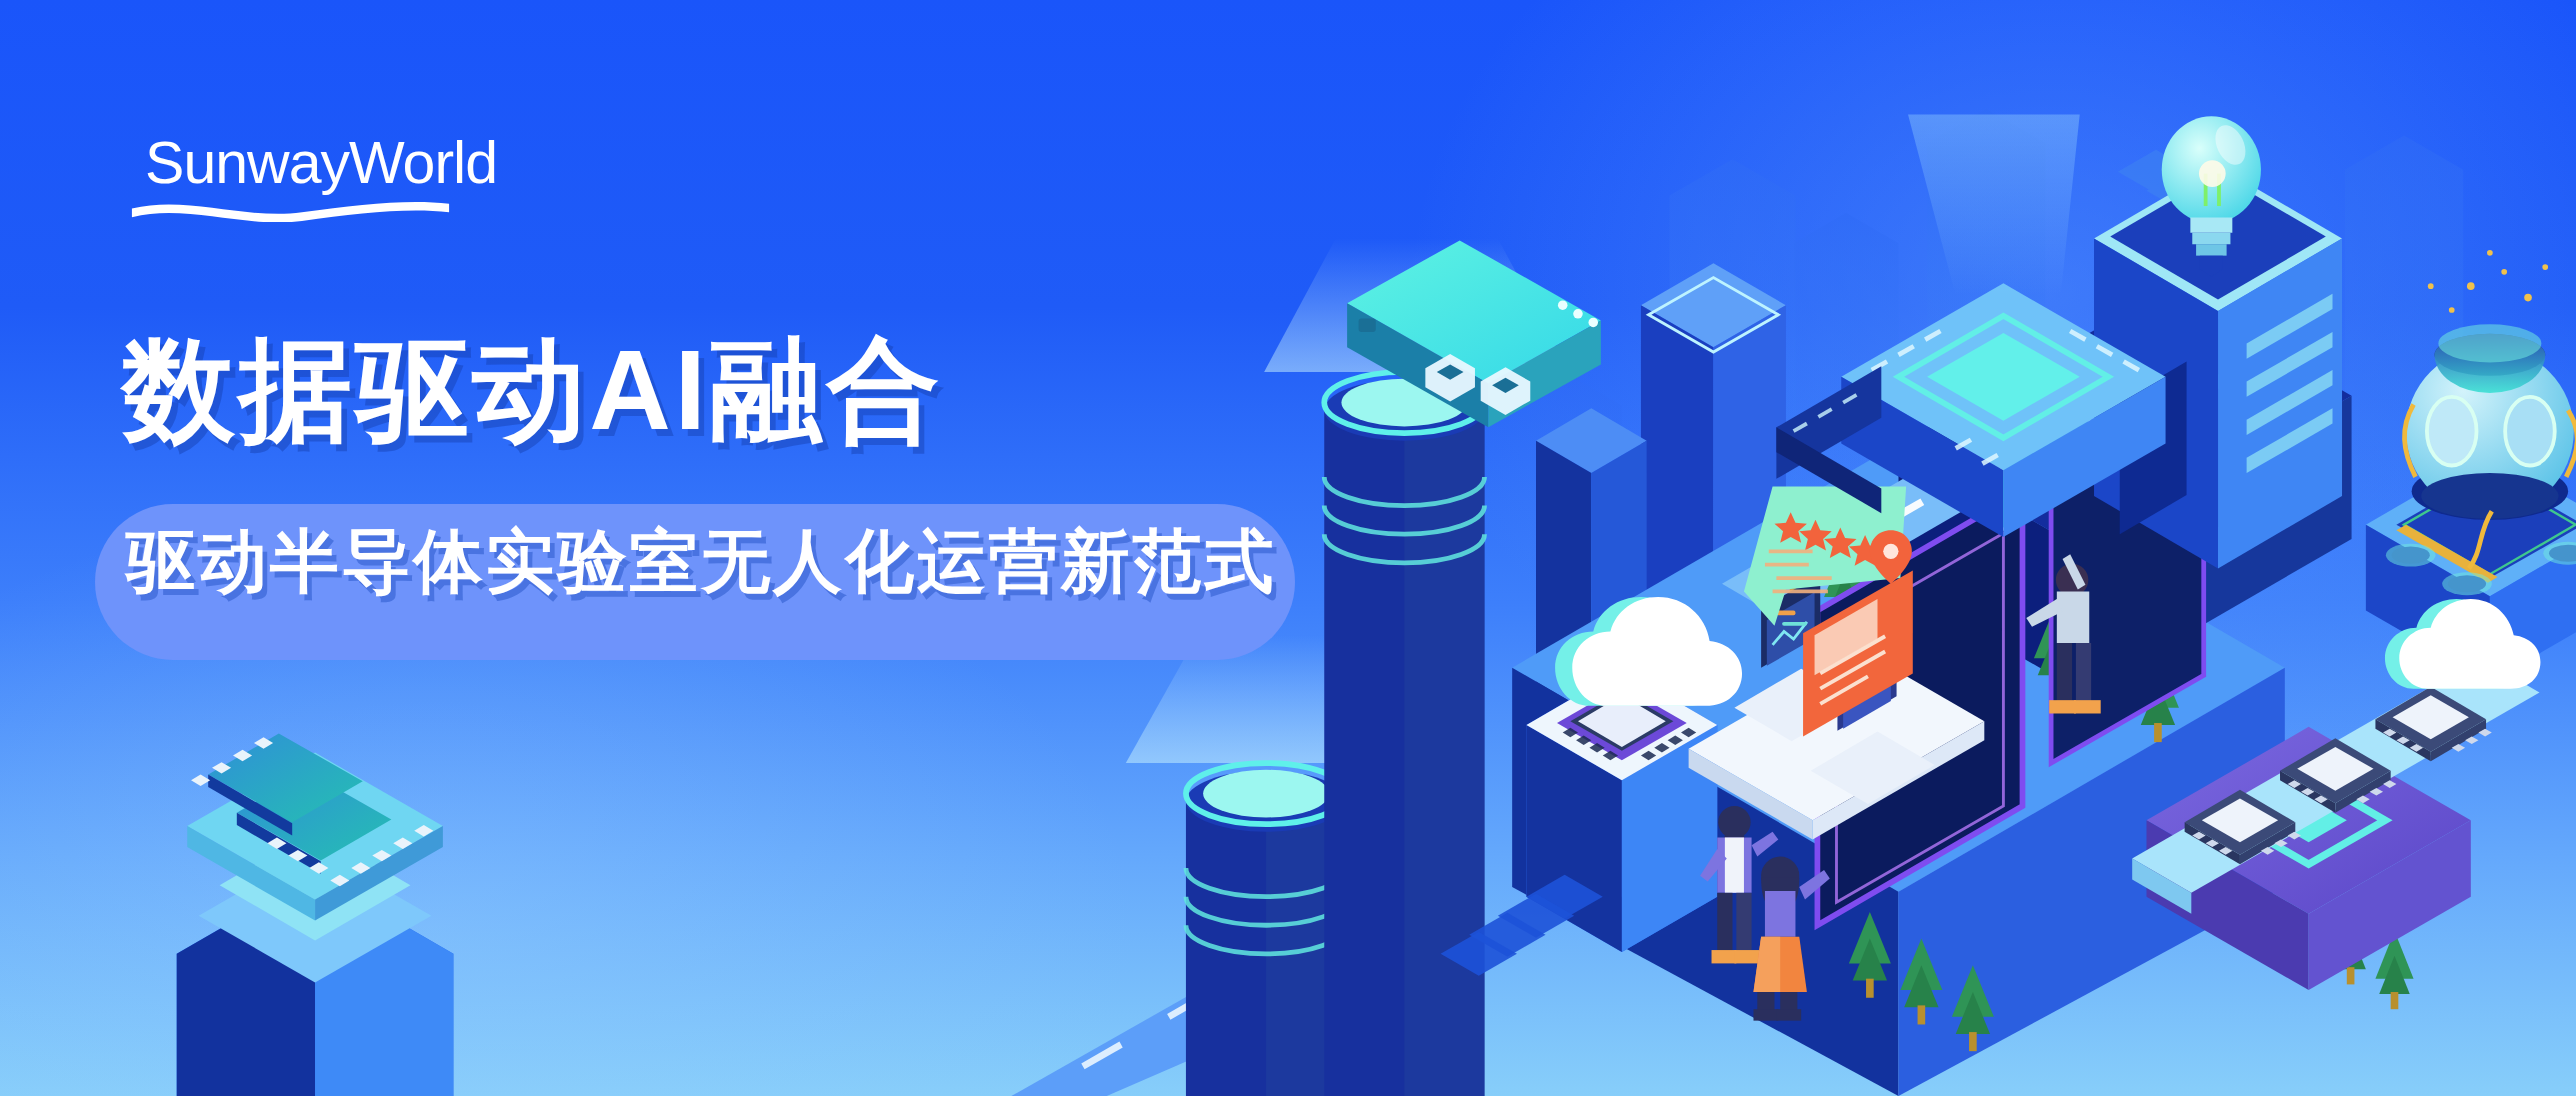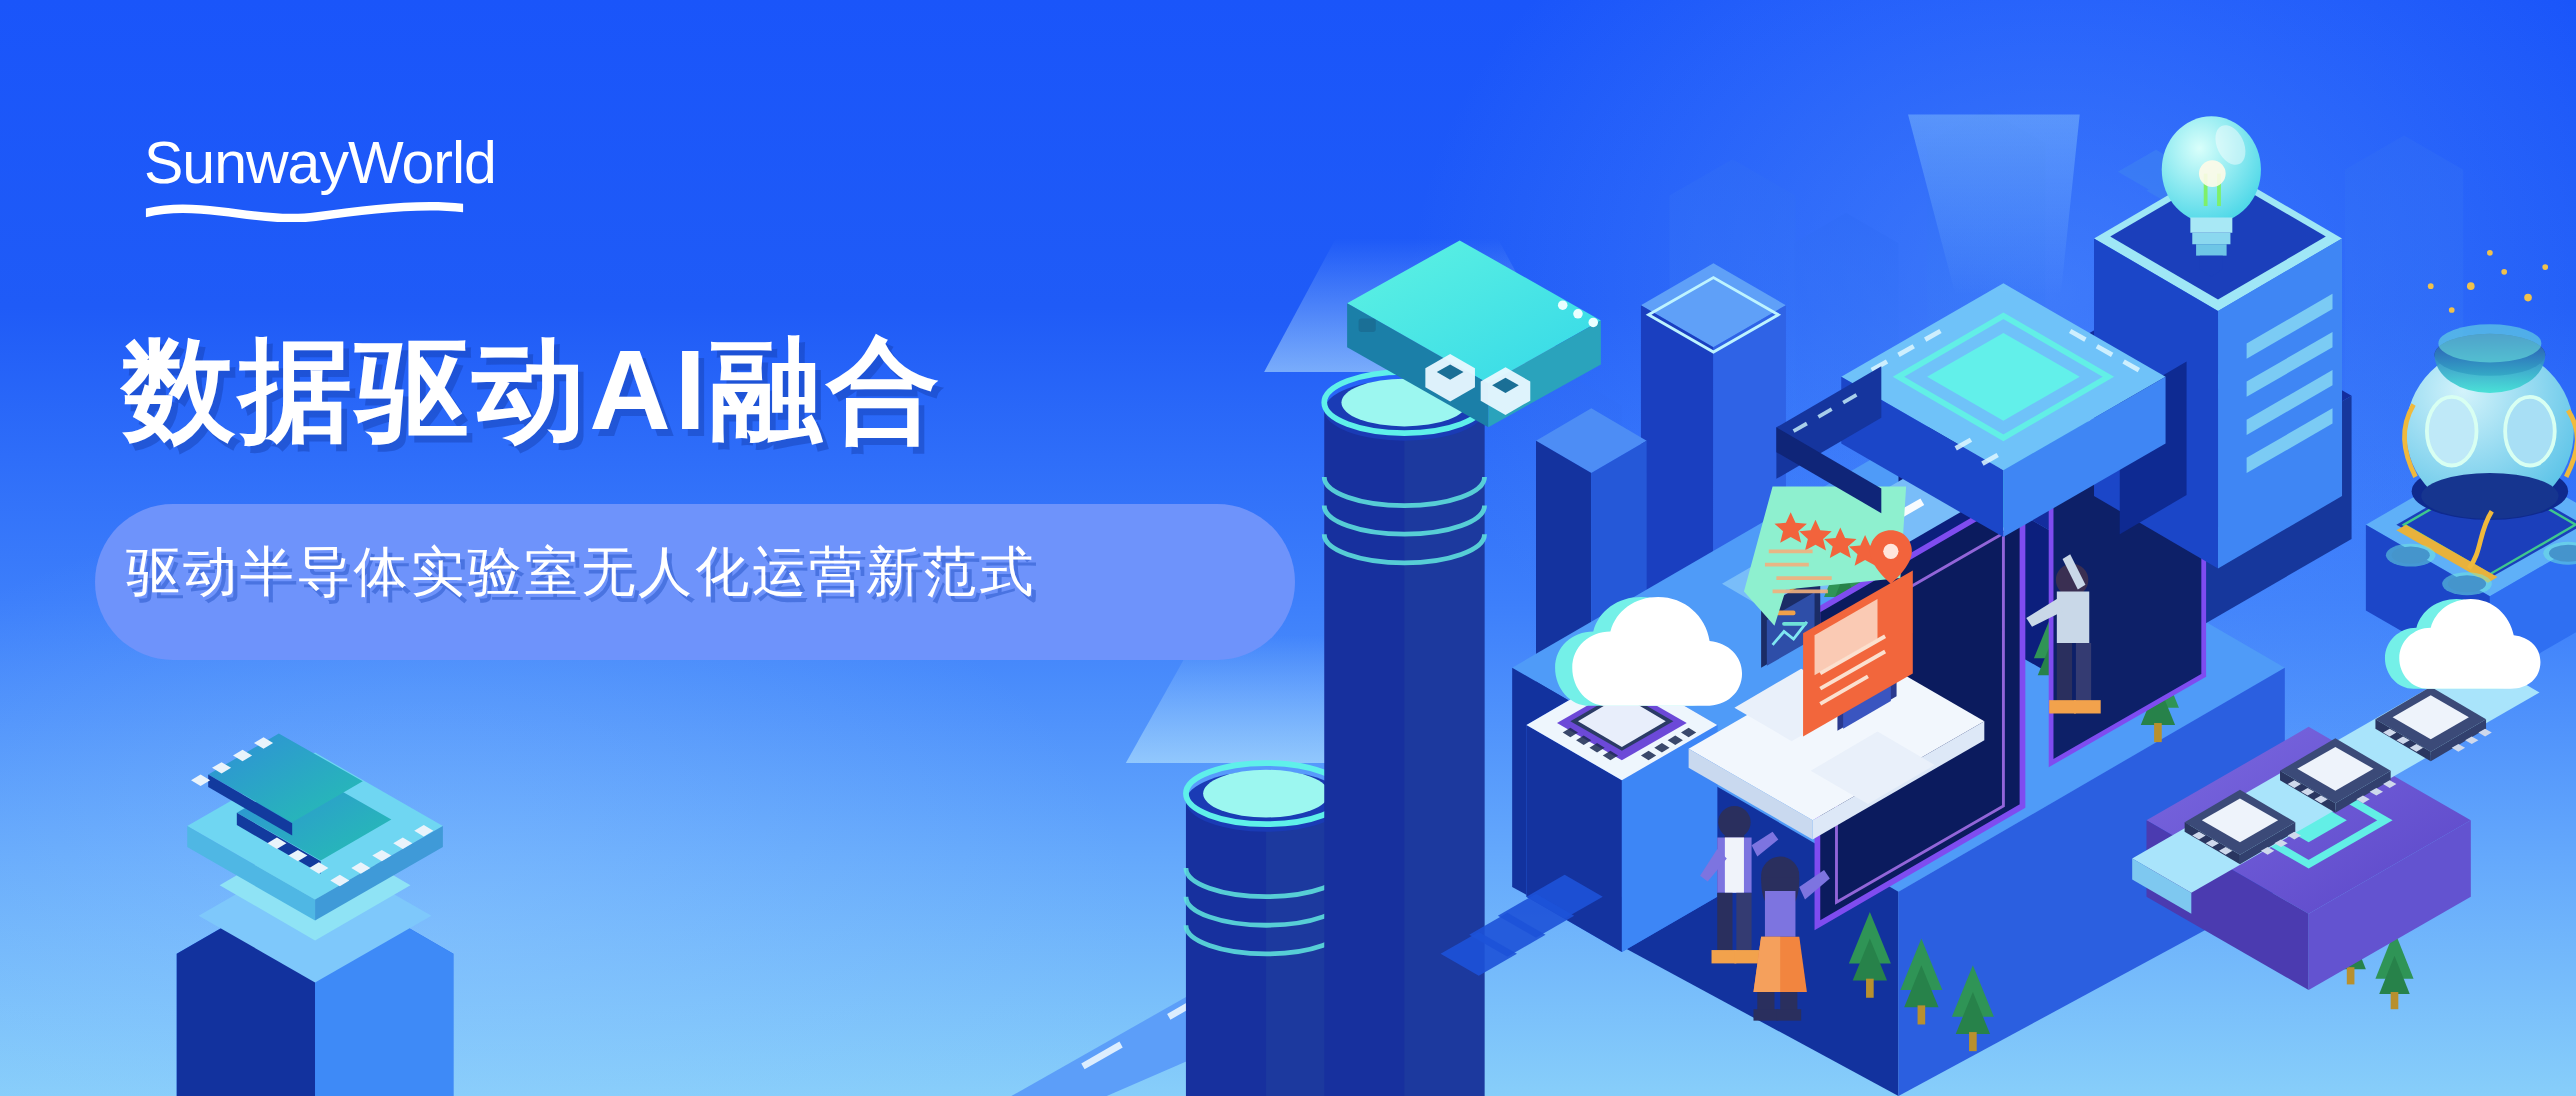--- a/index.html
+++ b/index.html
@@ -12,40 +12,40 @@
     position:relative; width:2576px; height:1096px; overflow:hidden;
     background:linear-gradient(180deg,#1a55fa 0%,#1f5bf7 28%,#3d7ffb 55%,#64a8fc 78%,#87cefa 100%);
   }
   
   .bg-glow-a{position:absolute;left:1383px;top:-229px;width:1336px;height:1049px;
     background:radial-gradient(ellipse at 50% 50%,rgba(110,170,255,.40) 0%,rgba(110,170,255,0) 68%);}
   .bg-glow-b{position:absolute;left:-286px;top:496px;width:1431px;height:859px;
     background:radial-gradient(ellipse at 50% 50%,rgba(150,205,255,.35) 0%,rgba(150,205,255,0) 70%);}
 
   
-  .logo{position:absolute;left:144px;top:134px;width:382px;}
+  .logo{position:absolute;left:130px;top:134px;width:382px;text-align:center;}
   .logo-word{font-size:59px;font-weight:400;color:#fff;letter-spacing:-1px;line-height:1;white-space:nowrap;}
   .logo-wave{display:block;margin-top:3.8px;}
 
   
   .headline{
     position:absolute;left:122px;top:332px;
     font-size:113px;font-weight:bold;color:#ffffff;
     letter-spacing:3.8px;line-height:1.04;white-space:nowrap;
     text-shadow:5.7px 6.7px 0 rgba(20,60,170,.42);
     text-align:center;
   }
   
   .pill{
     position:absolute;left:95px;top:504px;width:1200px;height:156px;
     background:#6e93fb;border-radius:78px;
   }
   .pill-text{
-    position:absolute;left:126px;top:536px;
-    font-size:54px;font-weight:normal;color:#ffffff;letter-spacing:2.9px;
+    position:absolute;left:126px;top:516px;
+    font-size:69px;font-weight:bold;color:#ffffff;letter-spacing:2.9px;
     white-space:nowrap;text-shadow:4.8px 5.7px 0 rgba(36,84,200,.5);
   }
 
   
   .illus{position:absolute;left:0;top:0;width:2576px;height:1096px;}
   .illus svg{display:block;width:2576px;height:1096px;}
 </style>
 </head>
 <body>
 

